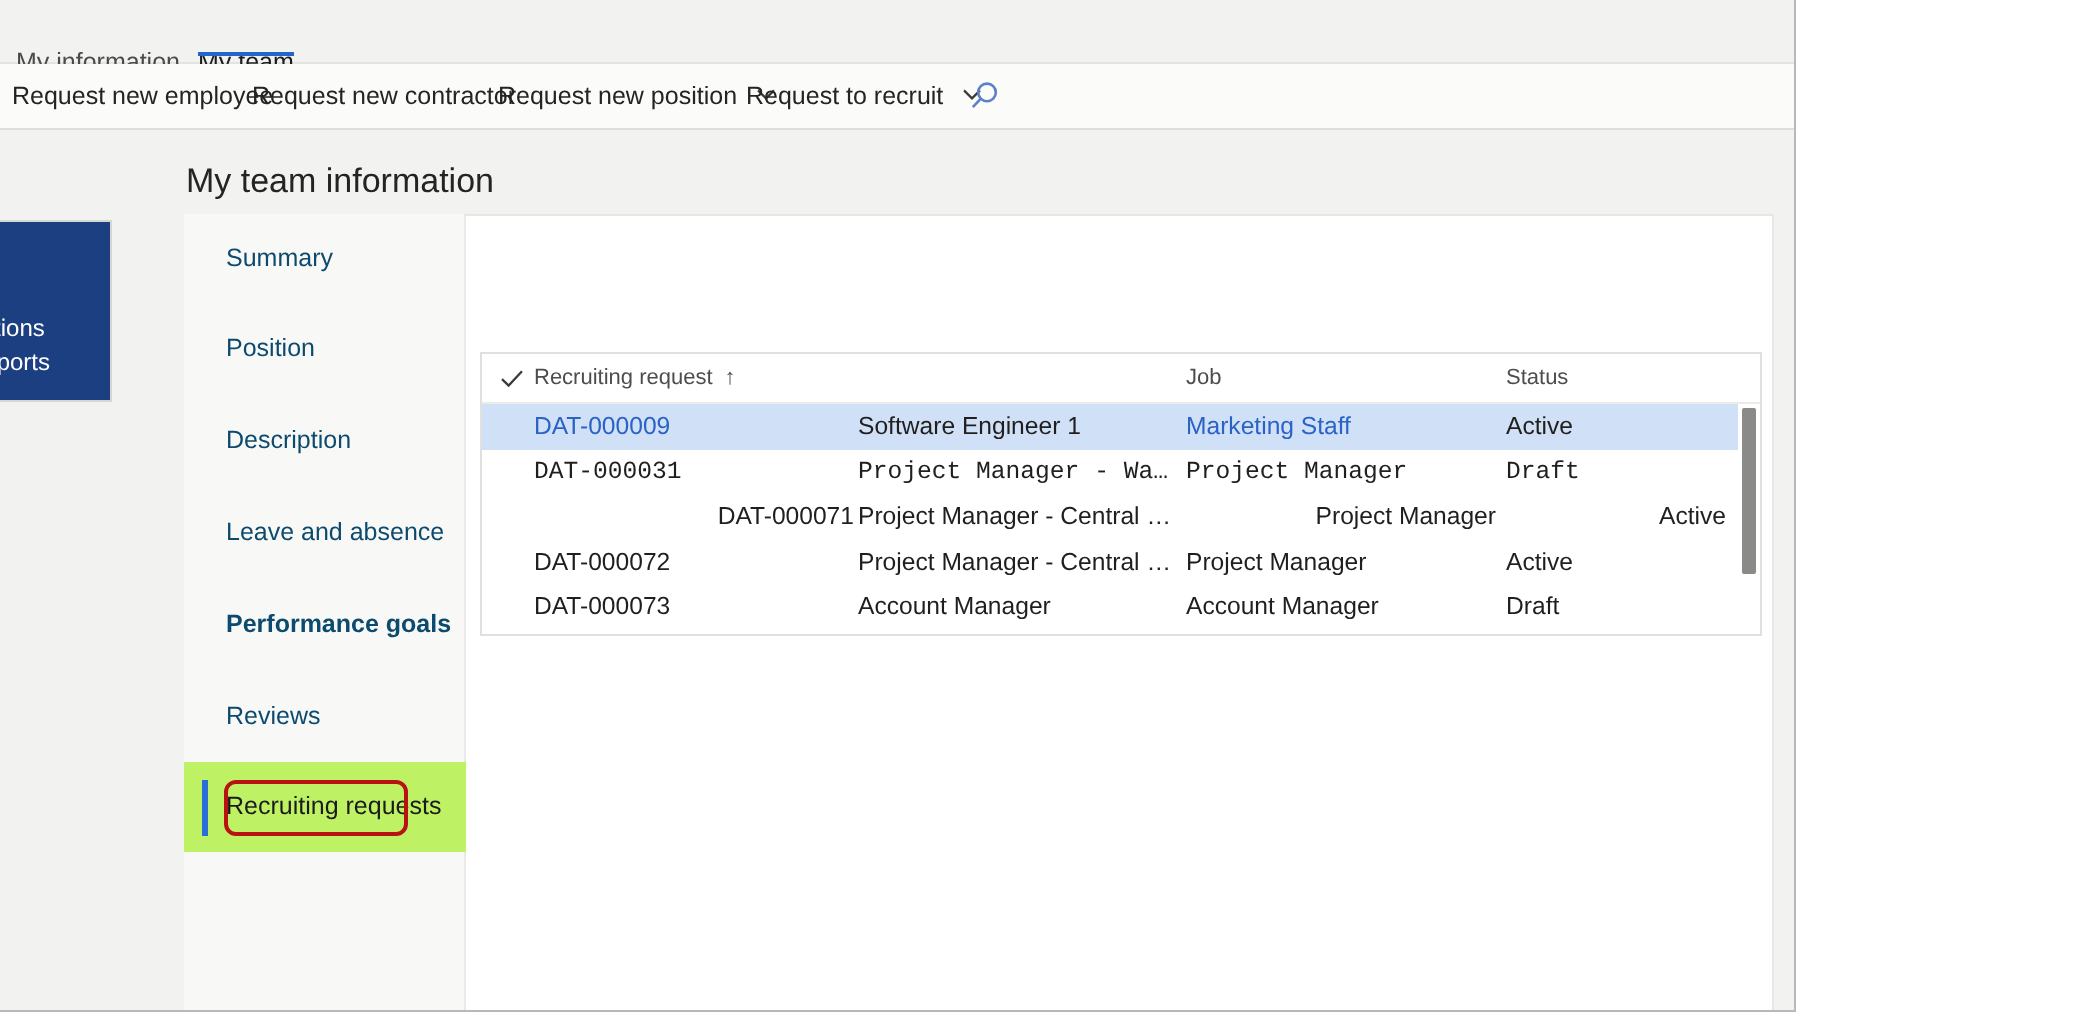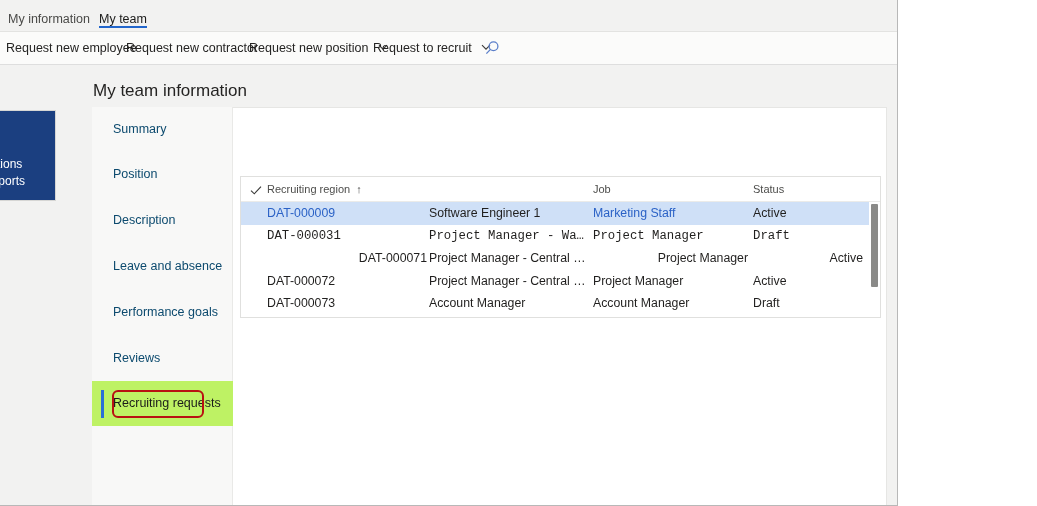--- a/index.html
+++ b/index.html
@@ -35,21 +35,21 @@
     background: #f2f2f1;
     border-bottom: 1px solid #e3e3e1;
   }
   .tab {
     position: absolute;
     top: 0;
     height: 32px;
     line-height: 30px;
     font-size: 12.5px;
     color: #4a4a48;
-    padding: 4px 8px;
+    padding: 16px 8px;
     cursor: pointer;
     white-space: nowrap;
   }
   .tab.active { color: #1b1b1a; }
   .tab .tab-underline {
     position: absolute;
     left: 8px; right: 8px;
     bottom: 4px;
     height: 2px;
     background: #2266cc;
@@ -355,21 +355,21 @@
       </div>
 
       <div class="vnav-item" style="top:91px;">
         <span>Description</span>
       </div>
 
       <div class="vnav-item" style="top:137px;">
         <span>Leave and absence</span>
       </div>
 
-      <div class="vnav-item" style="top:183px;">
+      <div class="vnav-item" style="top:183px;font-weight:bold;">
         <span>Performance goals</span>
       </div>
 
       <div class="vnav-item" style="top:229px;">
         <span>Reviews</span>
       </div>
 
       <div class="vnav-item selected" style="top:274px;">
         <span class="sel-bar"></span>
         <span>Recruiting requests</span>
@@ -381,21 +381,21 @@
 
       <div id="grid-header">
 
         <div id="check-col-icon">
           <svg width="14" height="13" viewBox="0 0 14 13">
             <path d="M2 6.6 L5.3 9.8 L12 2.6" stroke="#3b3b39" stroke-width="1.15" fill="none"></path>
           </svg>
         </div>
 
         <div class="gh-cell col-req">
-          <span>Recruiting region</span><span class="sort-arrow">↑</span>
+          <span>Recruiting request</span><span class="sort-arrow">↑</span>
         </div>
 
 
         <div class="gh-cell col-job">
           <span>Job</span>
         </div>
 
         <div class="gh-cell col-stat">
           <span>Status</span>
         </div>

